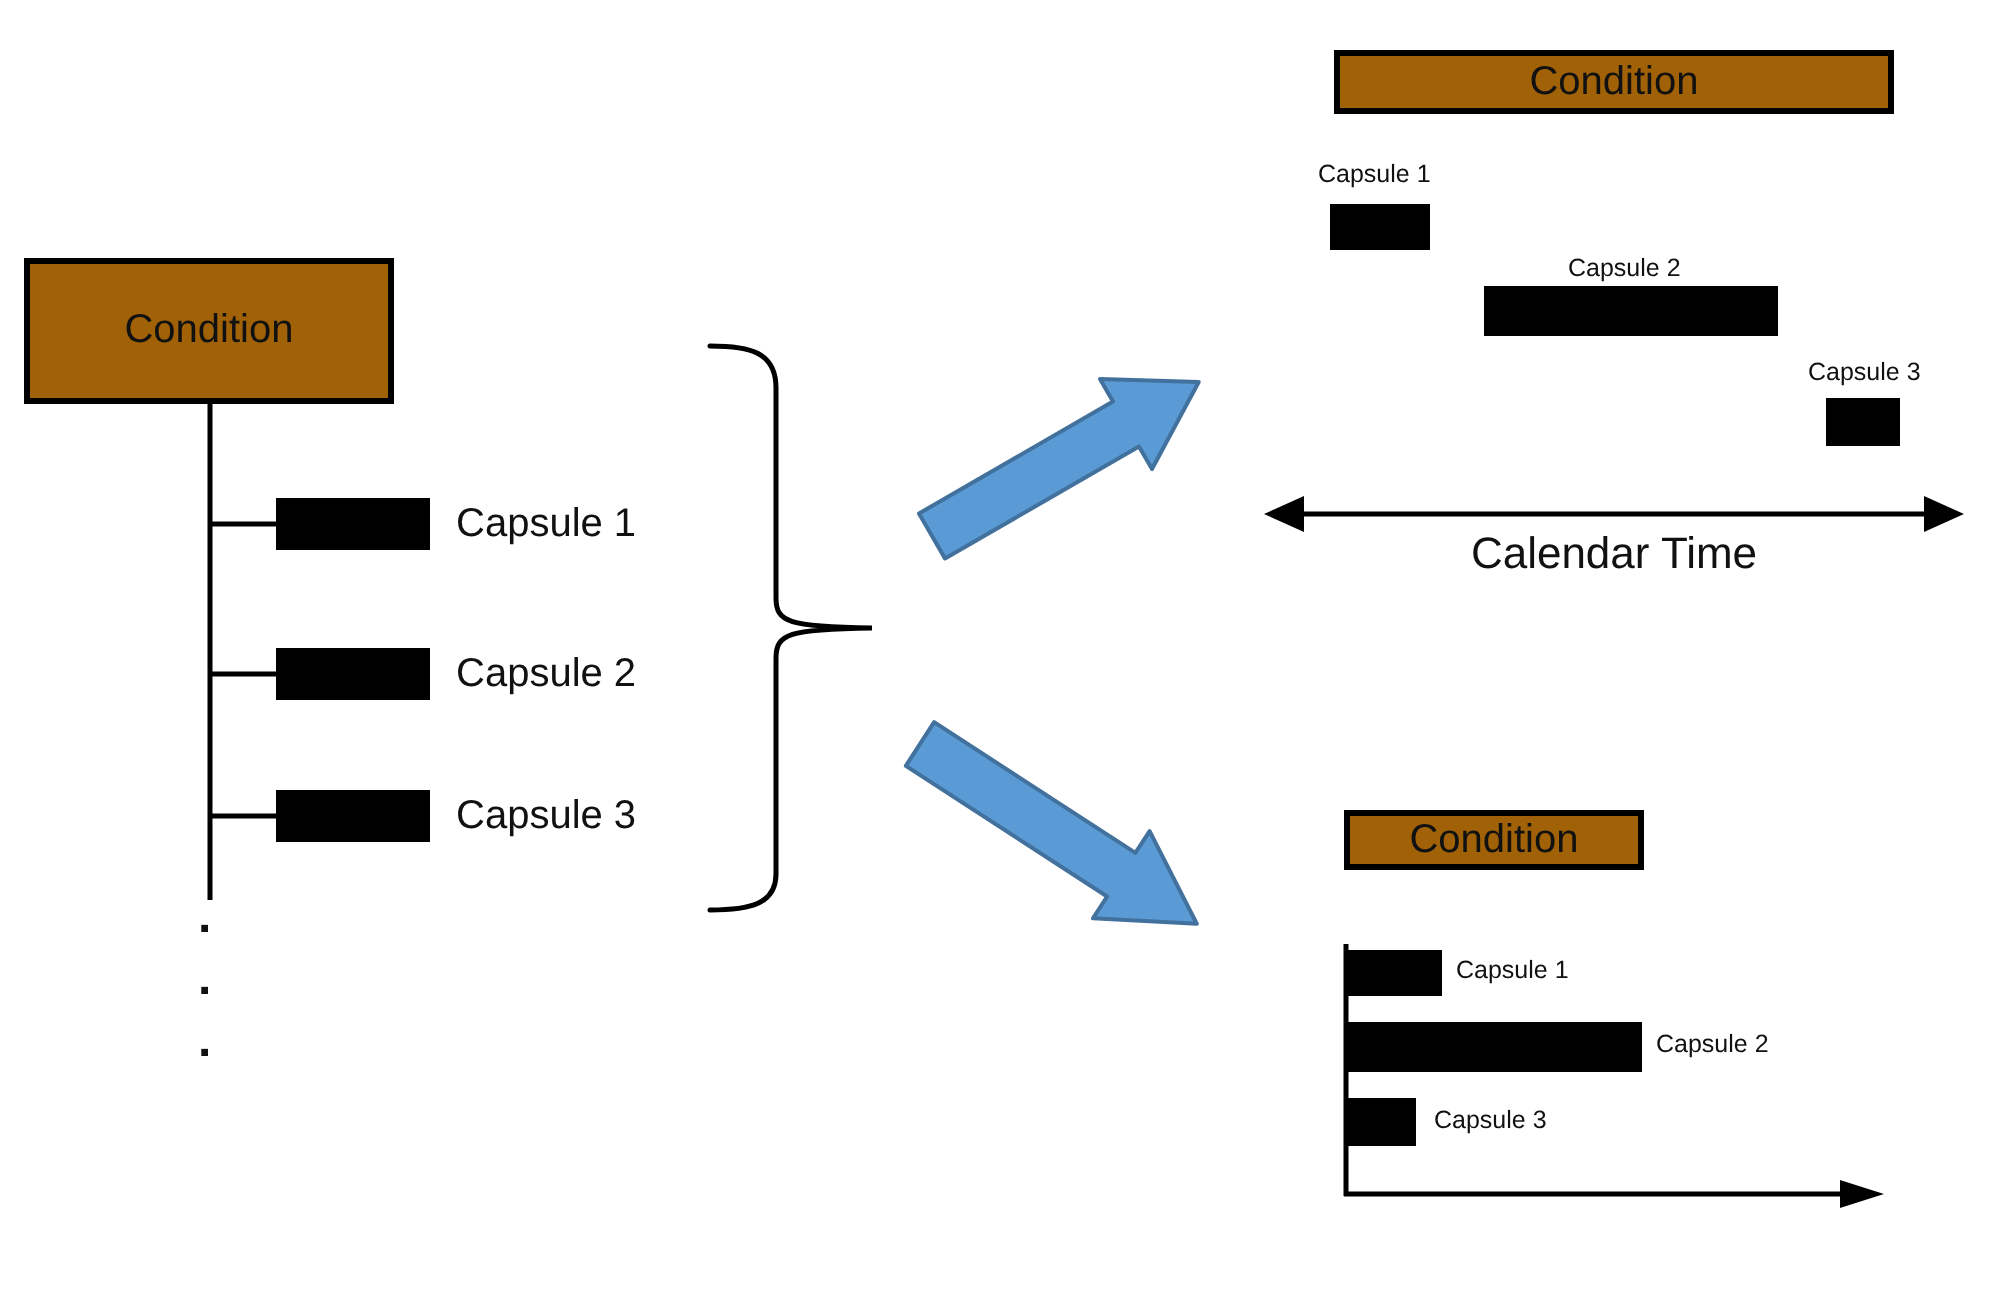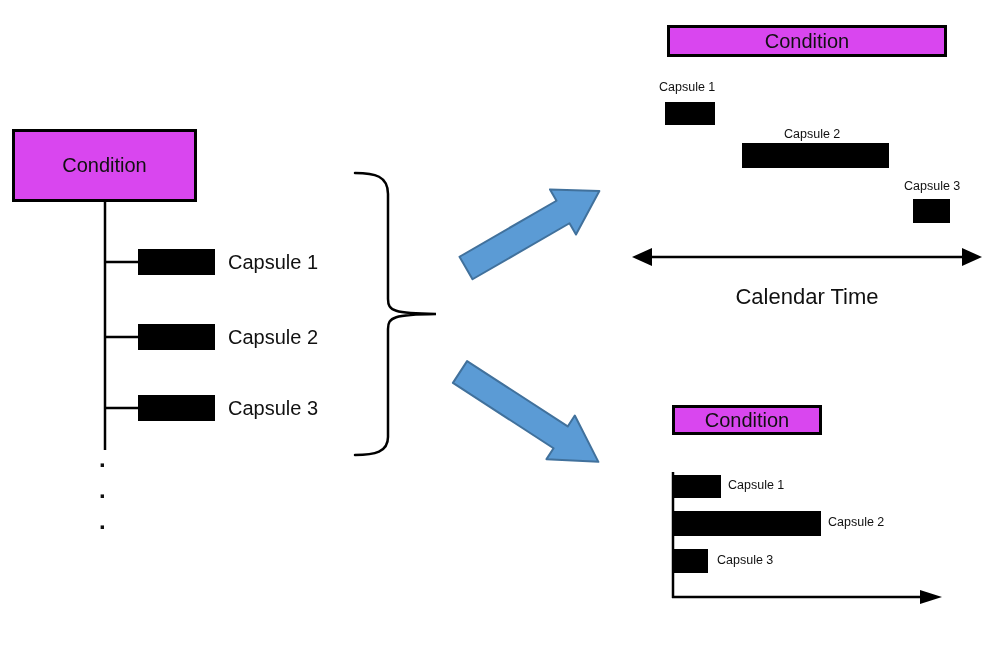--- a/index.html
+++ b/index.html
@@ -2,21 +2,21 @@
 <html><head>
 <meta charset="utf-8">
 <style>
   html,body{margin:0;padding:0;background:#ffffff;}
   .canvas{
     position:relative;width:1003px;height:658px;background:#ffffff;
     font-family:"Liberation Sans",sans-serif;color:#111;overflow:hidden;
   }
   .overlay{position:absolute;left:0;top:0;width:1003px;height:658px;}
   .cond-box{
-    position:absolute;box-sizing:border-box;border:3px solid #000;background:#d946ef;
+    position:absolute;box-sizing:border-box;border:3px solid #000;background:#a16207;
     display:flex;align-items:center;justify-content:center;
   }
   .cond-box span{font-size:20px;white-space:nowrap;}
   .bar{position:absolute;background:#000;}
   .lbl{position:absolute;white-space:nowrap;line-height:1.1;}
   .lbl-big{font-size:20px;}
   .lbl-small{font-size:12.5px;}
   .axis-label{position:absolute;font-size:22px;text-align:center;white-space:nowrap;}
   .dot{position:absolute;font-weight:bold;font-size:24px;line-height:24px;}
 </style>
@@ -69,21 +69,21 @@
 
   <div class="lbl lbl-small" style="left:659px;top:81px;">Capsule 1</div>
   <div class="bar" style="left: 665px; top: 102px; width: 50px; height: 23px; background: rgb(0, 0, 0);"></div>
 
   <div class="lbl lbl-small" style="left:784px;top:128px;">Capsule 2</div>
   <div class="bar" style="left: 742px; top: 143px; width: 147px; height: 25px; background: rgb(0, 0, 0);"></div>
 
   <div class="lbl lbl-small" style="left:904px;top:180px;">Capsule 3</div>
   <div class="bar" style="left: 913px; top: 199px; width: 37px; height: 24px; background: rgb(0, 0, 0);"></div>
 
-  <div class="axis-label" style="left:632px;top:284px;width:350px;">Calendar Time</div>
+  <div class="axis-label" style="left:632px;top:264px;width:350px;">Calendar Time</div>
 
   <div class="cond-box" style="left:672px;top:405px;width:150px;height:30px;">
     <span>Condition</span>
   </div>
 
   <div class="bar" style="left: 673px; top: 475px; width: 48px; height: 23px; background: rgb(0, 0, 0);"></div>
   <div class="lbl lbl-small" style="left:728px;top:479px;">Capsule 1</div>
 
   <div class="bar" style="left: 673px; top: 511px; width: 148px; height: 25px; background: rgb(0, 0, 0);"></div>
   <div class="lbl lbl-small" style="left:828px;top:516px;">Capsule 2</div>

